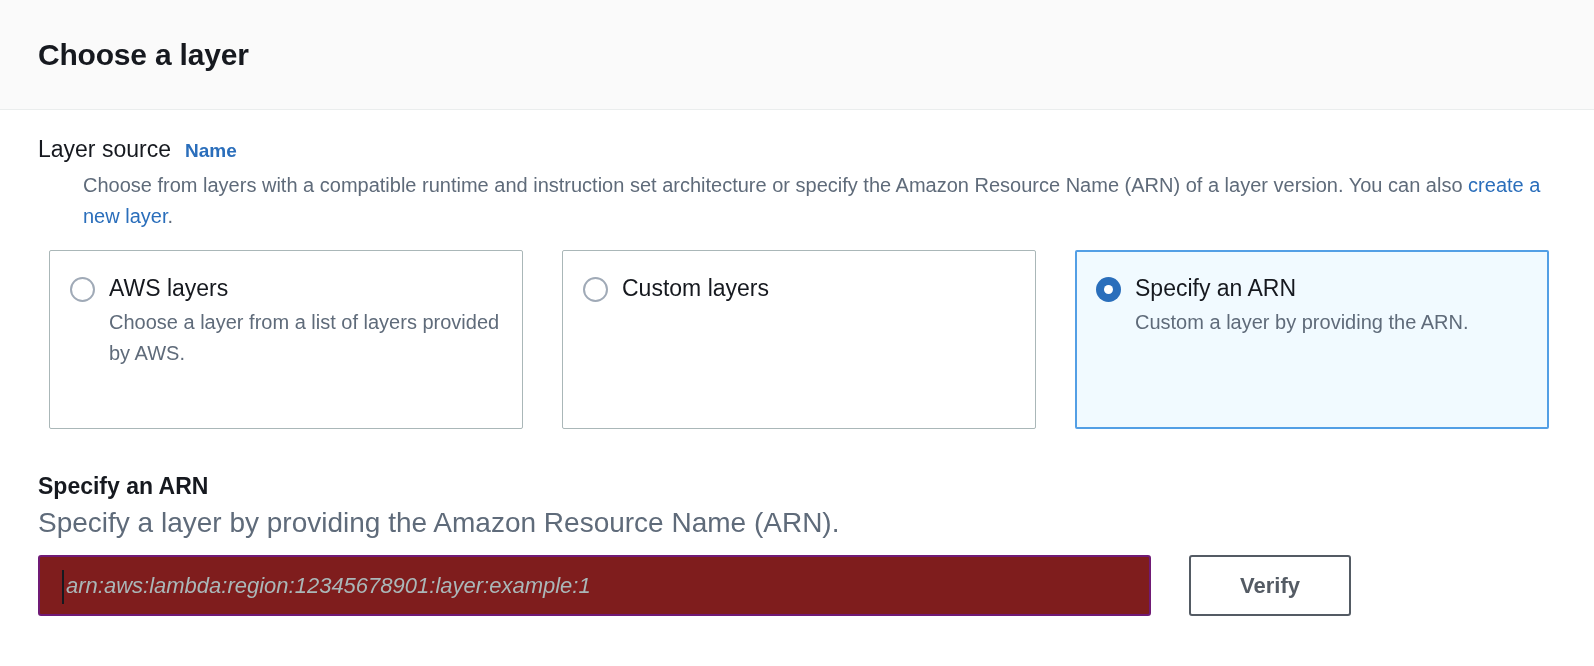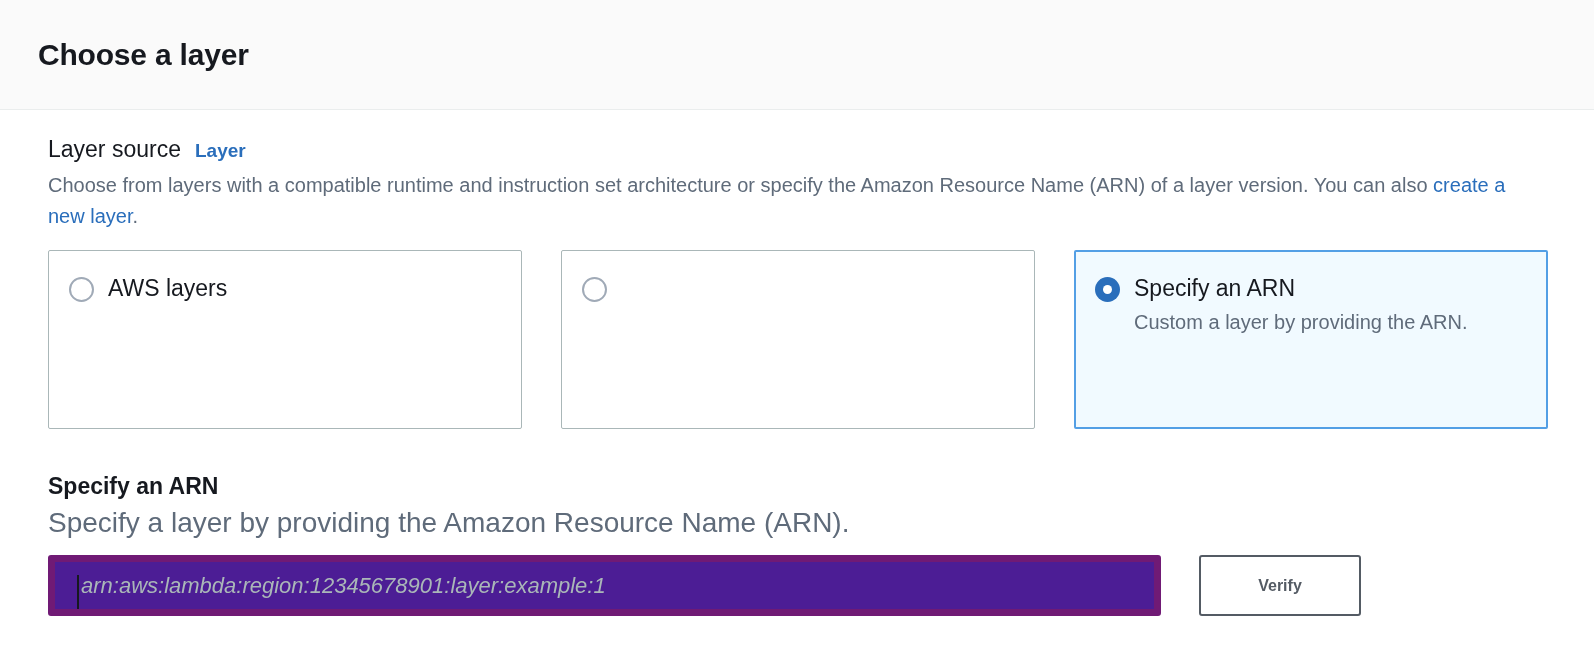--- a/index.html
+++ b/index.html
@@ -27,21 +27,21 @@
   }
   .modal-title {
     font-size: 30px;
     font-weight: bold;
     color: #16191f;
     letter-spacing: -0.2px;
   }
 
   
   .modal-body {
-    padding: 26px 38px 0 48px;
+    padding: 26px 38px 0 38px;
   }
 
   .field-label-row {
     display: flex;
     align-items: baseline;
     gap: 14px;
     margin-bottom: 7px;
   }
   .field-label {
     font-size: 23px;
@@ -53,30 +53,32 @@
     font-weight: bold;
     color: #2a6ebb;
     cursor: pointer;
   }
   .field-desc {
     font-size: 20px;
     line-height: 31px;
     color: #5f6b7a;
     max-width: 1460px;
     margin-bottom: 18px;
+    margin-left: 45px;
   }
   .inline-link {
     color: #2a6ebb;
     cursor: pointer;
   }
 
   
   .tile-row {
     display: flex;
     gap: 39px;
+    margin-left: 11px;
   }
   .tile {
     box-sizing: border-box;
     width: 474px;
     min-height: 179px;
     border: 1px solid #aab7b8;
     border-radius: 2px;
     background: #ffffff;
     padding: 22px 20px 20px 20px;
     display: flex;
@@ -144,23 +146,23 @@
   .input-row {
     display: flex;
     align-items: flex-start;
     gap: 38px;
   }
   .arn-input-wrap {
     position: relative;
     width: 1113px;
     height: 61px;
     box-sizing: border-box;
-    border: 7px solid #701a75;
+    border: 2px solid #701a75;
     border-radius: 3px;
-    background: #4c1d95;
+    background: #7f1d1d;
     display: flex;
     align-items: center;
     padding: 0 20px;
   }
   .caret {
     position: absolute;
     left: 22px;
     top: 13px;
     width: 2px;
     height: 34px;
@@ -175,58 +177,60 @@
   }
   .verify-btn {
     box-sizing: border-box;
     min-width: 162px;
     height: 61px;
     border: 2px solid #545b64;
     border-radius: 3px;
     background: #ffffff;
     color: #545b64;
     font-family: "Liberation Sans", sans-serif;
-    font-size: 16px;
+    font-size: 22px;
     font-weight: bold;
     cursor: pointer;
     display: flex;
     align-items: center;
     justify-content: center;
   }
 </style>
 </head>
 <body>
 
 <div class="modal-header">
   <div class="modal-title">Choose a layer</div>
 </div>
 
 <div class="modal-body">
 
   <div class="field-label-row">
     <span class="field-label">Layer source</span>
-    <span class="info-link">Layer</span>
+    <span class="info-link">Name</span>
   </div>
 
   <div class="field-desc">
     <span>Choose from layers with a compatible runtime and instruction set architecture or specify the Amazon Resource Name (ARN) of a layer version. You can also </span><span class="inline-link">create a new layer</span><span>.</span>
   </div>
 
   <div class="tile-row">
 
     <div class="tile">
       <span class="radio-outer"></span>
       <div class="tile-text">
         <div class="tile-title">AWS layers</div>
+        <div class="tile-desc">Choose a layer from a list of layers provided by AWS.</div>
       </div>
     </div>
 
     <div class="tile">
       <span class="radio-outer"></span>
       <div class="tile-text">
+        <div class="tile-title">Custom layers</div>
       </div>
     </div>
 
     <div class="tile selected">
       <span class="radio-outer"></span>
       <div class="tile-text">
         <div class="tile-title">Specify an ARN</div>
         <div class="tile-desc">Custom a layer by providing the ARN.</div>
       </div>
     </div>

